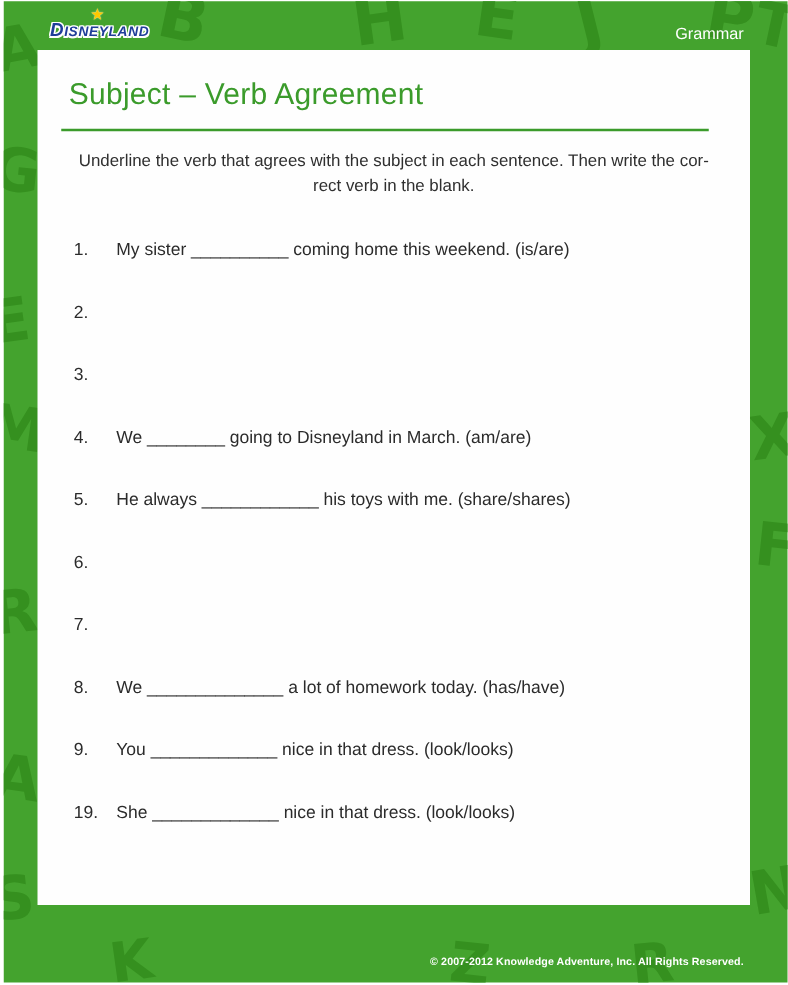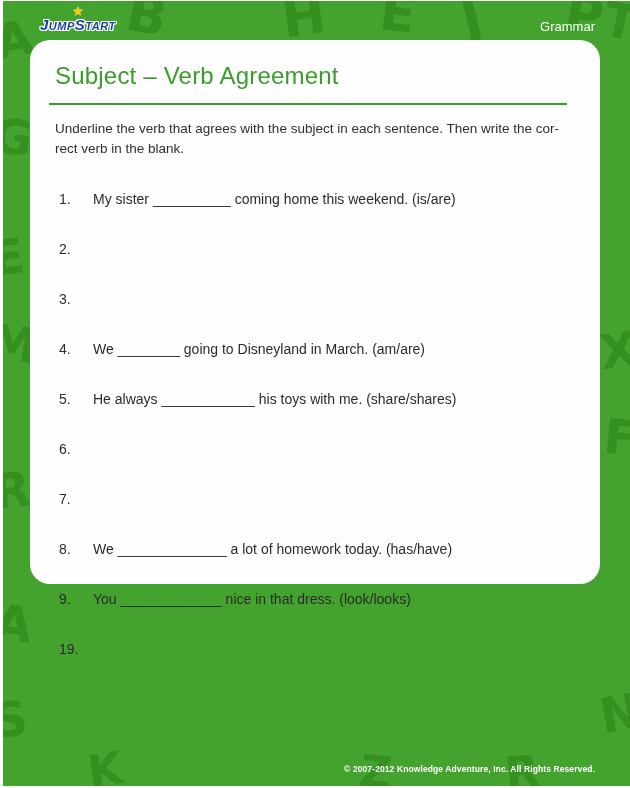--- a/index.html
+++ b/index.html
@@ -50,34 +50,34 @@
   .logo-star {
     position:absolute; left:33px; top:-11px; font-size:11px; font-style:normal;
     color:#fdc900; text-shadow:0 0 1px #fff;
   }
   .category {
     position:absolute; top:19px; right:35px; z-index:3;
     color:#ffffff; font-size:13px;margin-left:28px;
   }
   
   .card {
-    position:absolute; left:30px; top:40px; width:570px; height:544px;
-    background:#fefefe; border-radius:20px; z-index:2;
+    position:absolute; left:30px; top:40px; width:570px; height:684px;
+    background:#fefefe; border-radius:0; z-index:2;
     box-sizing:border-box; padding:0 25px;
   }
   .title {
     margin:22px 0 0 0; font-size:24px; font-weight:400;
     color:#3b9b2b; letter-spacing:0.2px;
   }
   .rule {
     border:none; border-top:2px solid #3b9b2b;
     margin:13px 8px 0 -6px;
   }
   .instructions {
-    margin-top:14px; font-size:13.5px; color:#2f2f2f; line-height:1.5;
+    margin-top:14px; font-size:13.5px; color:#2f2f2f; line-height:1.5;text-align:center;
   }
   .instructions span { display:block; white-space:nowrap; }
   .items { margin-top:31px; }
   .item {
     display:flex; height:50px; font-size:14px; color:#2b2b2b;
     white-space:nowrap; align-items:flex-start;
   }
   .item-num { width:38px; flex-shrink:0; padding-left:4px; box-sizing:border-box; }
   
   .copyright {
@@ -104,21 +104,21 @@
   <span class="dl r0">T</span>
   <span class="dl r1">X</span>
   <span class="dl r2">F</span>
   <span class="dl r3">N</span>
   <span class="dl b0">K</span>
   <span class="dl b1">Z</span>
   <span class="dl b2">R</span>
 </div>
 
 <div class="logo">
-  <span>JumpStart</span>
+  <span>Disneyland</span>
   <span class="logo-star">★</span>
 </div>
 
 <div class="category">Grammar</div>
 
 <div class="card">
   <h1 class="title">Subject – Verb Agreement</h1>
   <hr class="rule">
   <div class="instructions">
     <span>Underline the verb that agrees with the subject in each sentence. Then write the cor-</span>
@@ -152,17 +152,18 @@
     <div class="item">
       <span class="item-num">8.</span>
       <span class="item-text">We ______________ a lot of homework today. (has/have)</span>
     </div>
     <div class="item">
       <span class="item-num">9.</span>
       <span class="item-text">You _____________ nice in that dress. (look/looks)</span>
     </div>
     <div class="item">
       <span class="item-num">19.</span>
+      <span class="item-text">She _____________ nice in that dress. (look/looks)</span>
     </div>
   </div>
 </div>
 
 <div class="copyright">© 2007-2012 Knowledge Adventure, Inc. All Rights Reserved.</div>
 
 </body></html>

